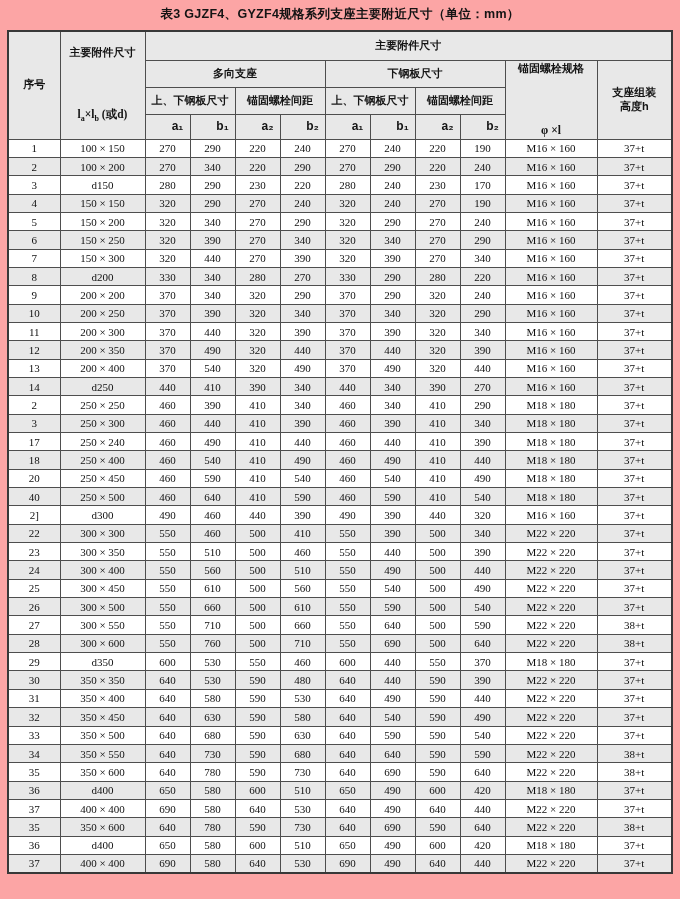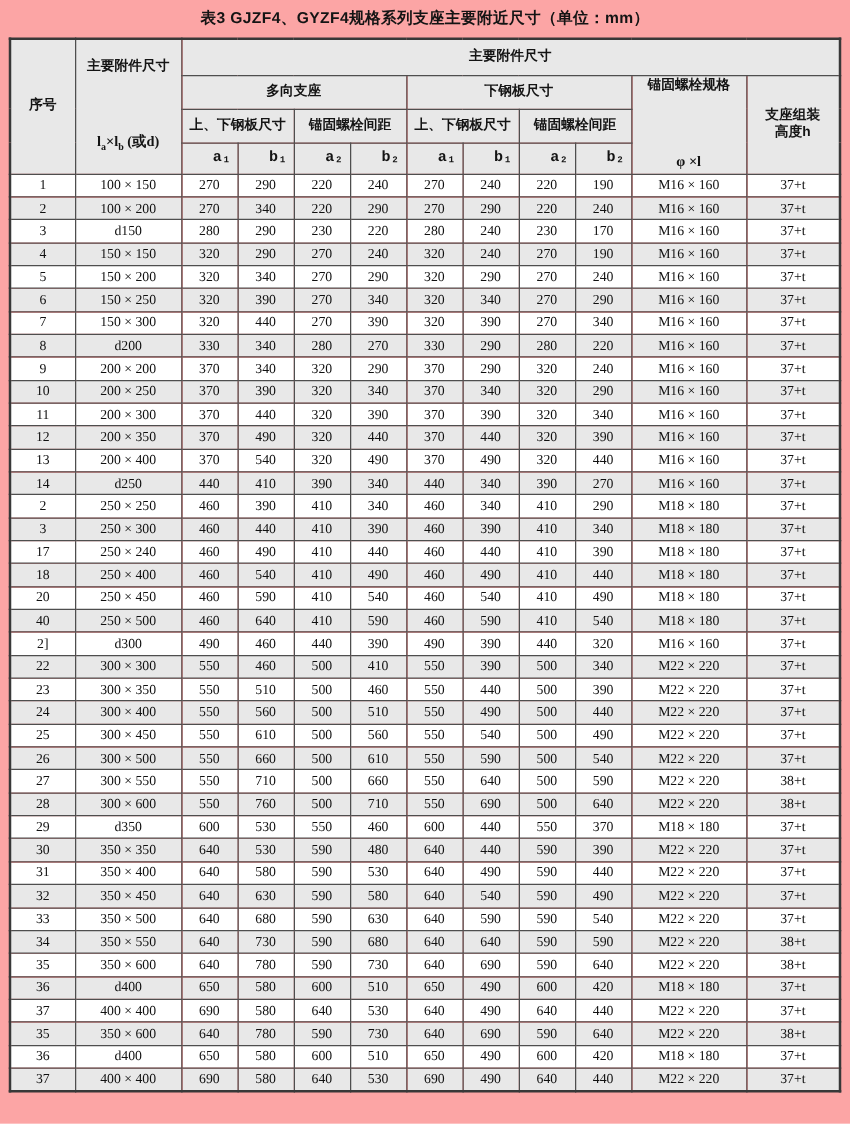--- a/index.html
+++ b/index.html
@@ -39,21 +39,21 @@
     font-size: 11px;
     font-weight: bold;
     color: #141414;
     line-height: 1.25;
   }
   thead tr.hr1 { height: 29px; }
   thead tr.hr2 { height: 27px; }
   thead tr.hr3 { height: 27px; }
   thead tr.hr4 { height: 25px; }
   thead th.subcol {
-    font-family: Liberation Mono, monospace;
+    font-family: Liberation Sans, sans-serif;
     font-size: 12px;
     padding-left: 20px;
   }
   .formula {
     font-family: "Liberation Serif", serif;
     font-weight: bold;
     font-size: 11.5px;
     margin-top: 47px;
   }
   .formula sub { font-size: 8px; }

